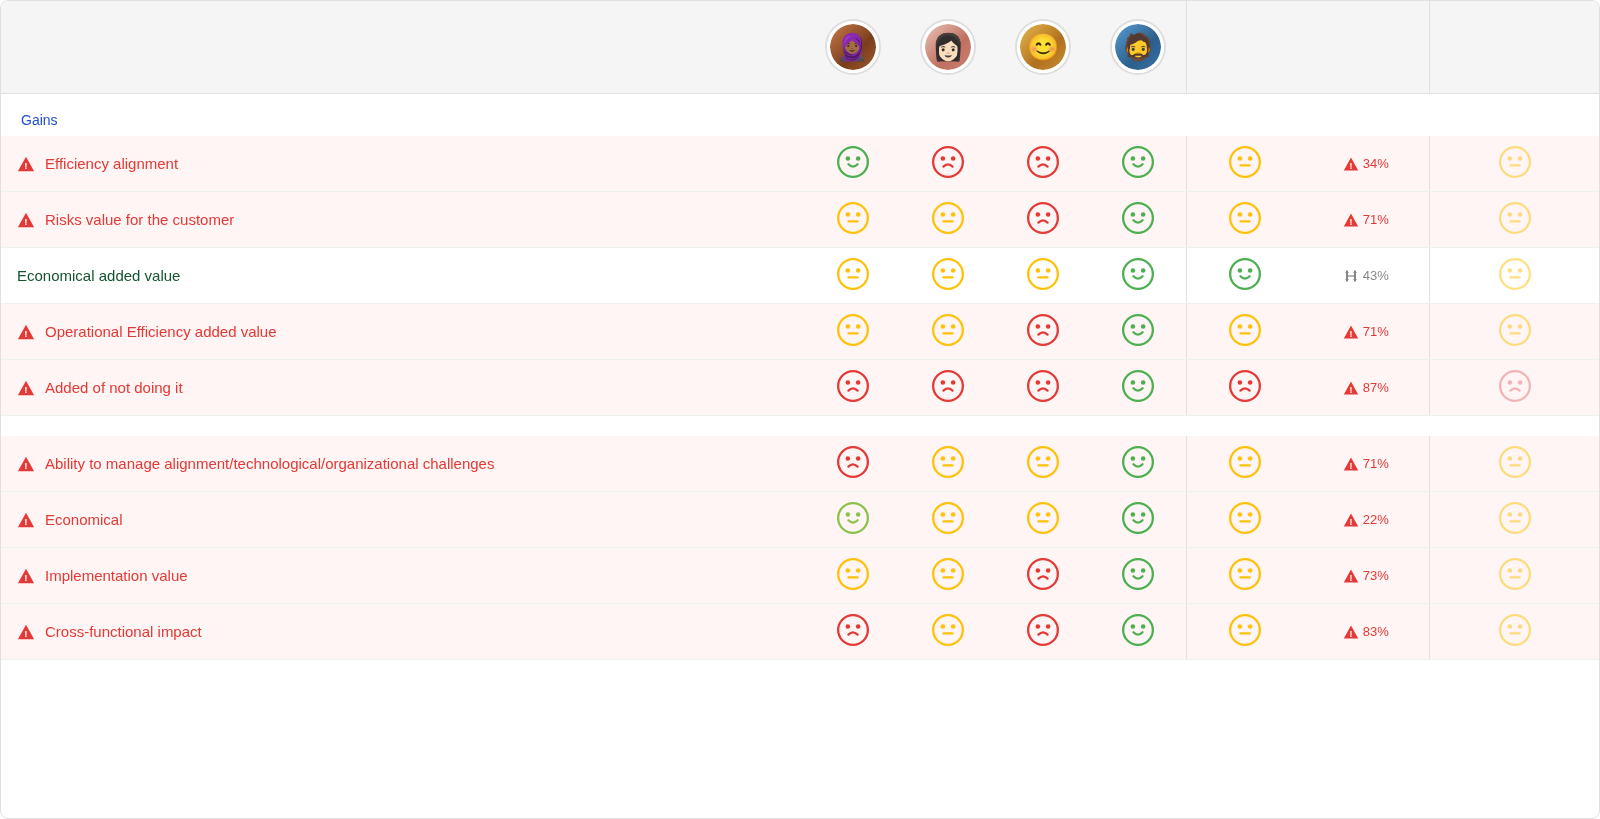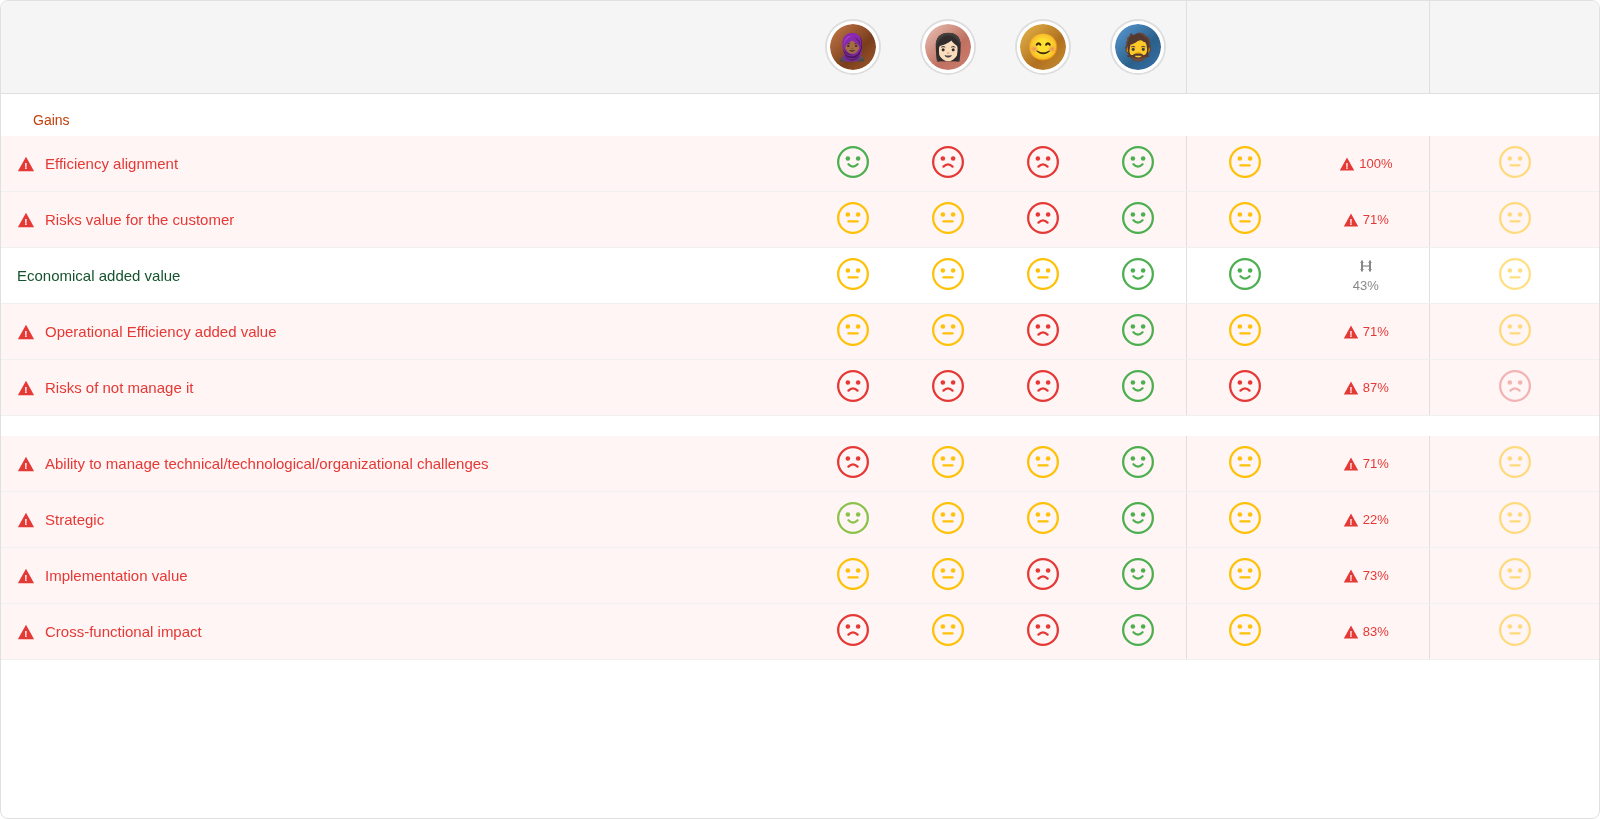--- a/index.html
+++ b/index.html
@@ -61,23 +61,23 @@
       font-size: 15px;
     }
     td.avg-cell {
       border-left: 1px solid #e0e0e0;
     }
     td.main-cell {
       border-left: 1px solid #e0e0e0;
     }
     .section-header td {
       background: #fff;
-      padding: 18px 16px 8px 32px;
+      padding: 18px 16px 8px 20px;
       font-size: 14px;
-      color: #c2410c;
+      color: #1d4ed8;
       font-weight: 400;
       text-align: left;
       border-bottom: none;
     }
     .row-alert {
       background: #fff5f5;
     }
     .row-normal {
       background: #fff;
     }
@@ -212,21 +212,21 @@
     <circle cx="9.5" cy="11" r="2" fill="#ffc107"></circle>
     <circle cx="18.5" cy="11" r="2" fill="#ffc107"></circle>
     <line x1="10" y1="17" x2="18" y2="17" stroke="#ffc107" stroke-width="2" stroke-linecap="round"></line>
   </svg></td>
           <td>
             <div style="display:flex;align-items:center;justify-content:center;gap:4px;font-size:13px;color:#e53935;">
       <svg width="16" height="16" viewBox="0 0 20 20" xmlns="http://www.w3.org/2000/svg">
       <polygon points="10,2 19,18 1,18" fill="#e53935"></polygon>
       <text x="10" y="16" text-anchor="middle" fill="white" font-size="11" font-weight="bold" font-family="Arial">!</text>
     </svg>
-      <span>100%</span>
+      <span>34%</span>
     </div>
           </td>
           <td class="main-cell"><svg width="32" height="32" viewBox="0 0 28 28" style="opacity:0.5" xmlns="http://www.w3.org/2000/svg">
     <circle cx="14" cy="14" r="13" fill="none" stroke="#ffc107" stroke-width="2"></circle>
     <circle cx="9.5" cy="11" r="2" fill="#ffc107"></circle>
     <circle cx="18.5" cy="11" r="2" fill="#ffc107"></circle>
     <line x1="10" y1="17" x2="18" y2="17" stroke="#ffc107" stroke-width="2" stroke-linecap="round"></line>
   </svg></td>
         </tr>
         <tr class="row-alert">
@@ -315,21 +315,21 @@
     <circle cx="18.5" cy="11" r="2" fill="#4caf50"></circle>
     <path d="M10 16 Q14 20 18 16" stroke="#4caf50" stroke-width="2" fill="none" stroke-linecap="round"></path>
   </svg></td>
           <td class="avg-cell"><svg width="32" height="32" viewBox="0 0 28 28" style="opacity:1" xmlns="http://www.w3.org/2000/svg">
     <circle cx="14" cy="14" r="13" fill="none" stroke="#4caf50" stroke-width="2"></circle>
     <circle cx="9.5" cy="11" r="2" fill="#4caf50"></circle>
     <circle cx="18.5" cy="11" r="2" fill="#4caf50"></circle>
     <path d="M10 16 Q14 20 18 16" stroke="#4caf50" stroke-width="2" fill="none" stroke-linecap="round"></path>
   </svg></td>
           <td>
-            <div style="display:flex;align-items:center;justify-content:center;gap:4px;font-size:13px;color:#888;flex-direction:column;">
+            <div style="display:flex;align-items:center;justify-content:center;gap:4px;font-size:13px;color:#888;">
       <svg width="16" height="16" viewBox="0 0 20 20" xmlns="http://www.w3.org/2000/svg">
       <line x1="5" y1="4" x2="5" y2="16" stroke="#888" stroke-width="2.5" stroke-linecap="round"></line>
       <line x1="15" y1="4" x2="15" y2="16" stroke="#888" stroke-width="2.5" stroke-linecap="round"></line>
       <line x1="5" y1="10" x2="15" y2="10" stroke="#888" stroke-width="1.5"></line>
       <polygon points="2,6 5,4 8,6" fill="#888"></polygon>
       <polygon points="2,14 5,16 8,14" fill="#888"></polygon>
       <polygon points="12,6 15,4 18,6" fill="#888"></polygon>
       <polygon points="12,14 15,16 18,14" fill="#888"></polygon>
     </svg>
       <span>43%</span>
@@ -398,21 +398,21 @@
     <line x1="10" y1="17" x2="18" y2="17" stroke="#ffc107" stroke-width="2" stroke-linecap="round"></line>
   </svg></td>
         </tr>
         <tr class="row-alert">
           <td class="label-cell">
             <span class="alert-label">
               <svg width="18" height="18" viewBox="0 0 20 20" xmlns="http://www.w3.org/2000/svg" style="flex-shrink:0">
     <polygon points="10,2 19,18 1,18" fill="#e53935"></polygon>
     <text x="10" y="16" text-anchor="middle" fill="white" font-size="11" font-weight="bold" font-family="Arial">!</text>
   </svg>
-              <span>Risks of not manage it</span>
+              <span>Added of not doing it</span>
             </span>
           </td>
           <td><svg width="32" height="32" viewBox="0 0 28 28" style="opacity:1" xmlns="http://www.w3.org/2000/svg">
     <circle cx="14" cy="14" r="13" fill="none" stroke="#e53935" stroke-width="2"></circle>
     <circle cx="9.5" cy="11" r="2" fill="#e53935"></circle>
     <circle cx="18.5" cy="11" r="2" fill="#e53935"></circle>
     <path d="M10 18 Q14 14 18 18" stroke="#e53935" stroke-width="2" fill="none" stroke-linecap="round"></path>
   </svg></td>
           <td><svg width="32" height="32" viewBox="0 0 28 28" style="opacity:1" xmlns="http://www.w3.org/2000/svg">
     <circle cx="14" cy="14" r="13" fill="none" stroke="#e53935" stroke-width="2"></circle>
@@ -457,21 +457,21 @@
         <tr class="spacer-row">
           <td colspan="8"></td>
         </tr>
         <tr class="row-alert">
           <td class="label-cell">
             <span class="alert-label">
               <svg width="18" height="18" viewBox="0 0 20 20" xmlns="http://www.w3.org/2000/svg" style="flex-shrink:0">
     <polygon points="10,2 19,18 1,18" fill="#e53935"></polygon>
     <text x="10" y="16" text-anchor="middle" fill="white" font-size="11" font-weight="bold" font-family="Arial">!</text>
   </svg>
-              <span>Ability to manage technical/technological/organizational challenges</span>
+              <span>Ability to manage alignment/technological/organizational challenges</span>
             </span>
           </td>
           <td><svg width="32" height="32" viewBox="0 0 28 28" style="opacity:1" xmlns="http://www.w3.org/2000/svg">
     <circle cx="14" cy="14" r="13" fill="none" stroke="#e53935" stroke-width="2"></circle>
     <circle cx="9.5" cy="11" r="2" fill="#e53935"></circle>
     <circle cx="18.5" cy="11" r="2" fill="#e53935"></circle>
     <path d="M10 18 Q14 14 18 18" stroke="#e53935" stroke-width="2" fill="none" stroke-linecap="round"></path>
   </svg></td>
           <td><svg width="32" height="32" viewBox="0 0 28 28" style="opacity:1" xmlns="http://www.w3.org/2000/svg">
     <circle cx="14" cy="14" r="13" fill="none" stroke="#ffc107" stroke-width="2"></circle>
@@ -513,21 +513,21 @@
     <line x1="10" y1="17" x2="18" y2="17" stroke="#ffc107" stroke-width="2" stroke-linecap="round"></line>
   </svg></td>
         </tr>
         <tr class="row-alert">
           <td class="label-cell">
             <span class="alert-label">
               <svg width="18" height="18" viewBox="0 0 20 20" xmlns="http://www.w3.org/2000/svg" style="flex-shrink:0">
     <polygon points="10,2 19,18 1,18" fill="#e53935"></polygon>
     <text x="10" y="16" text-anchor="middle" fill="white" font-size="11" font-weight="bold" font-family="Arial">!</text>
   </svg>
-              <span>Strategic</span>
+              <span>Economical</span>
             </span>
           </td>
           <td><svg width="32" height="32" viewBox="0 0 28 28" style="opacity:1" xmlns="http://www.w3.org/2000/svg">
     <circle cx="14" cy="14" r="13" fill="none" stroke="#8bc34a" stroke-width="2"></circle>
     <circle cx="9.5" cy="11" r="2" fill="#8bc34a"></circle>
     <circle cx="18.5" cy="11" r="2" fill="#8bc34a"></circle>
     <path d="M10 16 Q14 20 18 16" stroke="#8bc34a" stroke-width="2" fill="none" stroke-linecap="round"></path>
   </svg></td>
           <td><svg width="32" height="32" viewBox="0 0 28 28" style="opacity:1" xmlns="http://www.w3.org/2000/svg">
     <circle cx="14" cy="14" r="13" fill="none" stroke="#ffc107" stroke-width="2"></circle>

